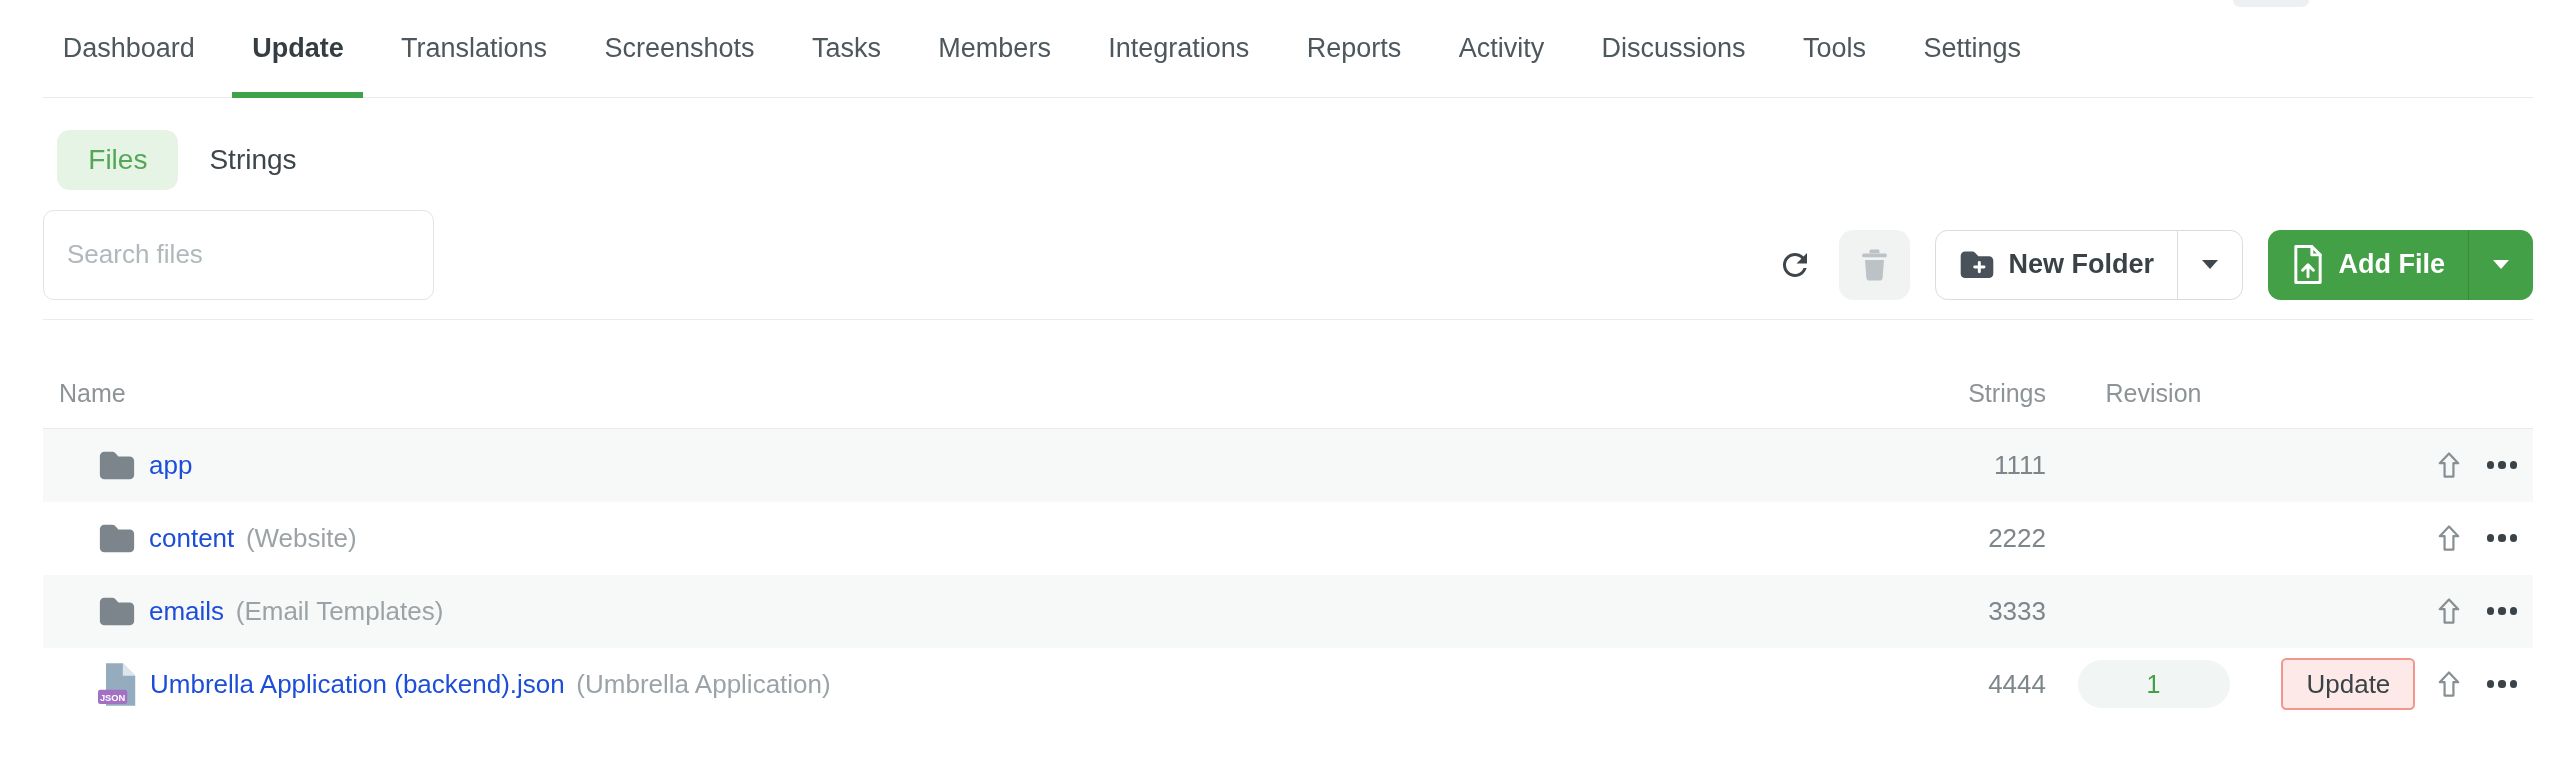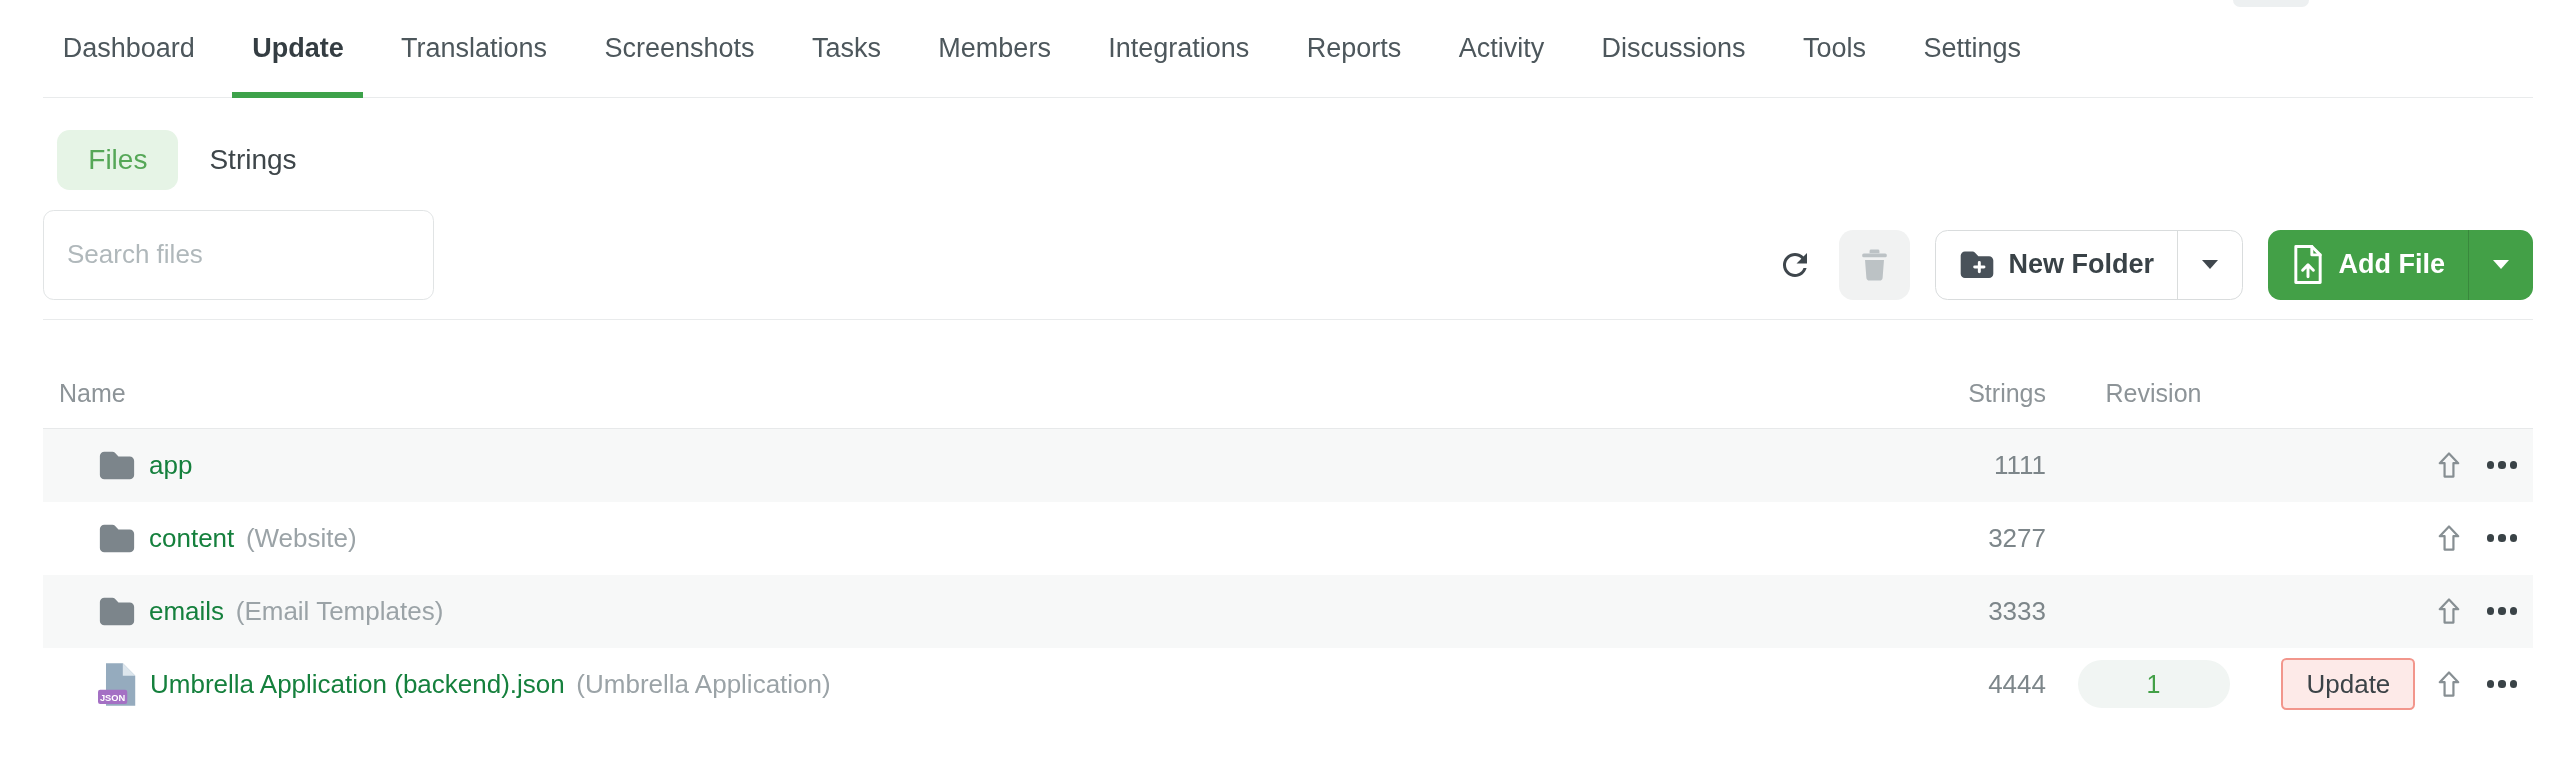--- a/index.html
+++ b/index.html
@@ -62,21 +62,21 @@
   .thead .c-rev { display:block; text-align:center; }
   .trow { height:73px; }
   .trow.alt { background:#f7f8f8; }
   .trow .c-name { display:flex; align-items:center; padding-left:22.4px; min-width:0; }
   .expander { width:11.6px; height:12.5px; margin-right:21.5px; display:flex; align-items:center; cursor:pointer; }
   .expander::before { content:""; width:0; height:0; border-top:7.2px solid transparent;
                       border-bottom:7.2px solid transparent; border-left:9.8px solid #59626​7;
                       border-left-color:#596267; }
   .expander.hidden { visibility:hidden; }
   .ficon { margin-right:12.5px; flex:none; display:flex; }
-  .fname { font-size:26px; color:#15803d; margin-right:11.6px; white-space:nowrap; cursor:pointer; text-decoration:none; }
+  .fname { font-size:26px; color:#1d4ed8; margin-right:11.6px; white-space:nowrap; cursor:pointer; text-decoration:none; }
   .fnote { font-size:26px; color:#9ba3a7; white-space:nowrap; }
   .num { font-size:26px; color:#7d868a; }
   .rev-badge { min-width:152px; height:48px; border-radius:24px; background:#f1f5f3;
                display:flex; align-items:center; justify-content:center;
                font-size:25px; color:#43a047; }
   .c-action { display:flex; justify-content:flex-end; padding-right:10.7px; }
   .update-btn { height:52px; padding:0 23px; font-size:26px; color:#3b4347; font-family:inherit;
                 background:#fdeae8; border:2.7px solid #f2968c; border-radius:5.4px; cursor:pointer; }
   .c-arrow, .c-menu { display:flex; justify-content:center; }
   .flat-btn { background:transparent; border:none; cursor:pointer; display:flex;
@@ -204,21 +204,21 @@
     <div class="c-name">
       <span class="expander"></span>
       <span class="ficon">
         <svg width="38" height="31" viewBox="0 0 46 38">
             <path fill="#7c858b" d="M2 7.5 A5.5 5.5 0 0 1 7.5 2 h9.8 a4 4 0 0 1 2.9 1.2 L24.8 8 H38.5 A5.5 5.5 0 0 1 44 13.5 V30.5 A5.5 5.5 0 0 1 38.5 36 H7.5 A5.5 5.5 0 0 1 2 30.5 Z"></path>
           </svg>
       </span>
       <a class="fname">content</a>
       <span class="fnote">(Website)</span>
     </div>
-    <div class="c-strings num">3277</div>
+    <div class="c-strings num">2222</div>
     <div class="c-rev"></div>
     <div class="c-action"></div>
     <div class="c-arrow">
       <button class="flat-btn">
         <svg width="24" height="28" viewBox="0 0 26 30">
             <path d="M13 2.5 L23 13 H17.8 V27.5 H8.2 V13 H3 Z" fill="none" stroke="#878f93" stroke-width="2.4" stroke-linejoin="round"></path>
           </svg>
       </button>
     </div>
     <div class="c-menu">

